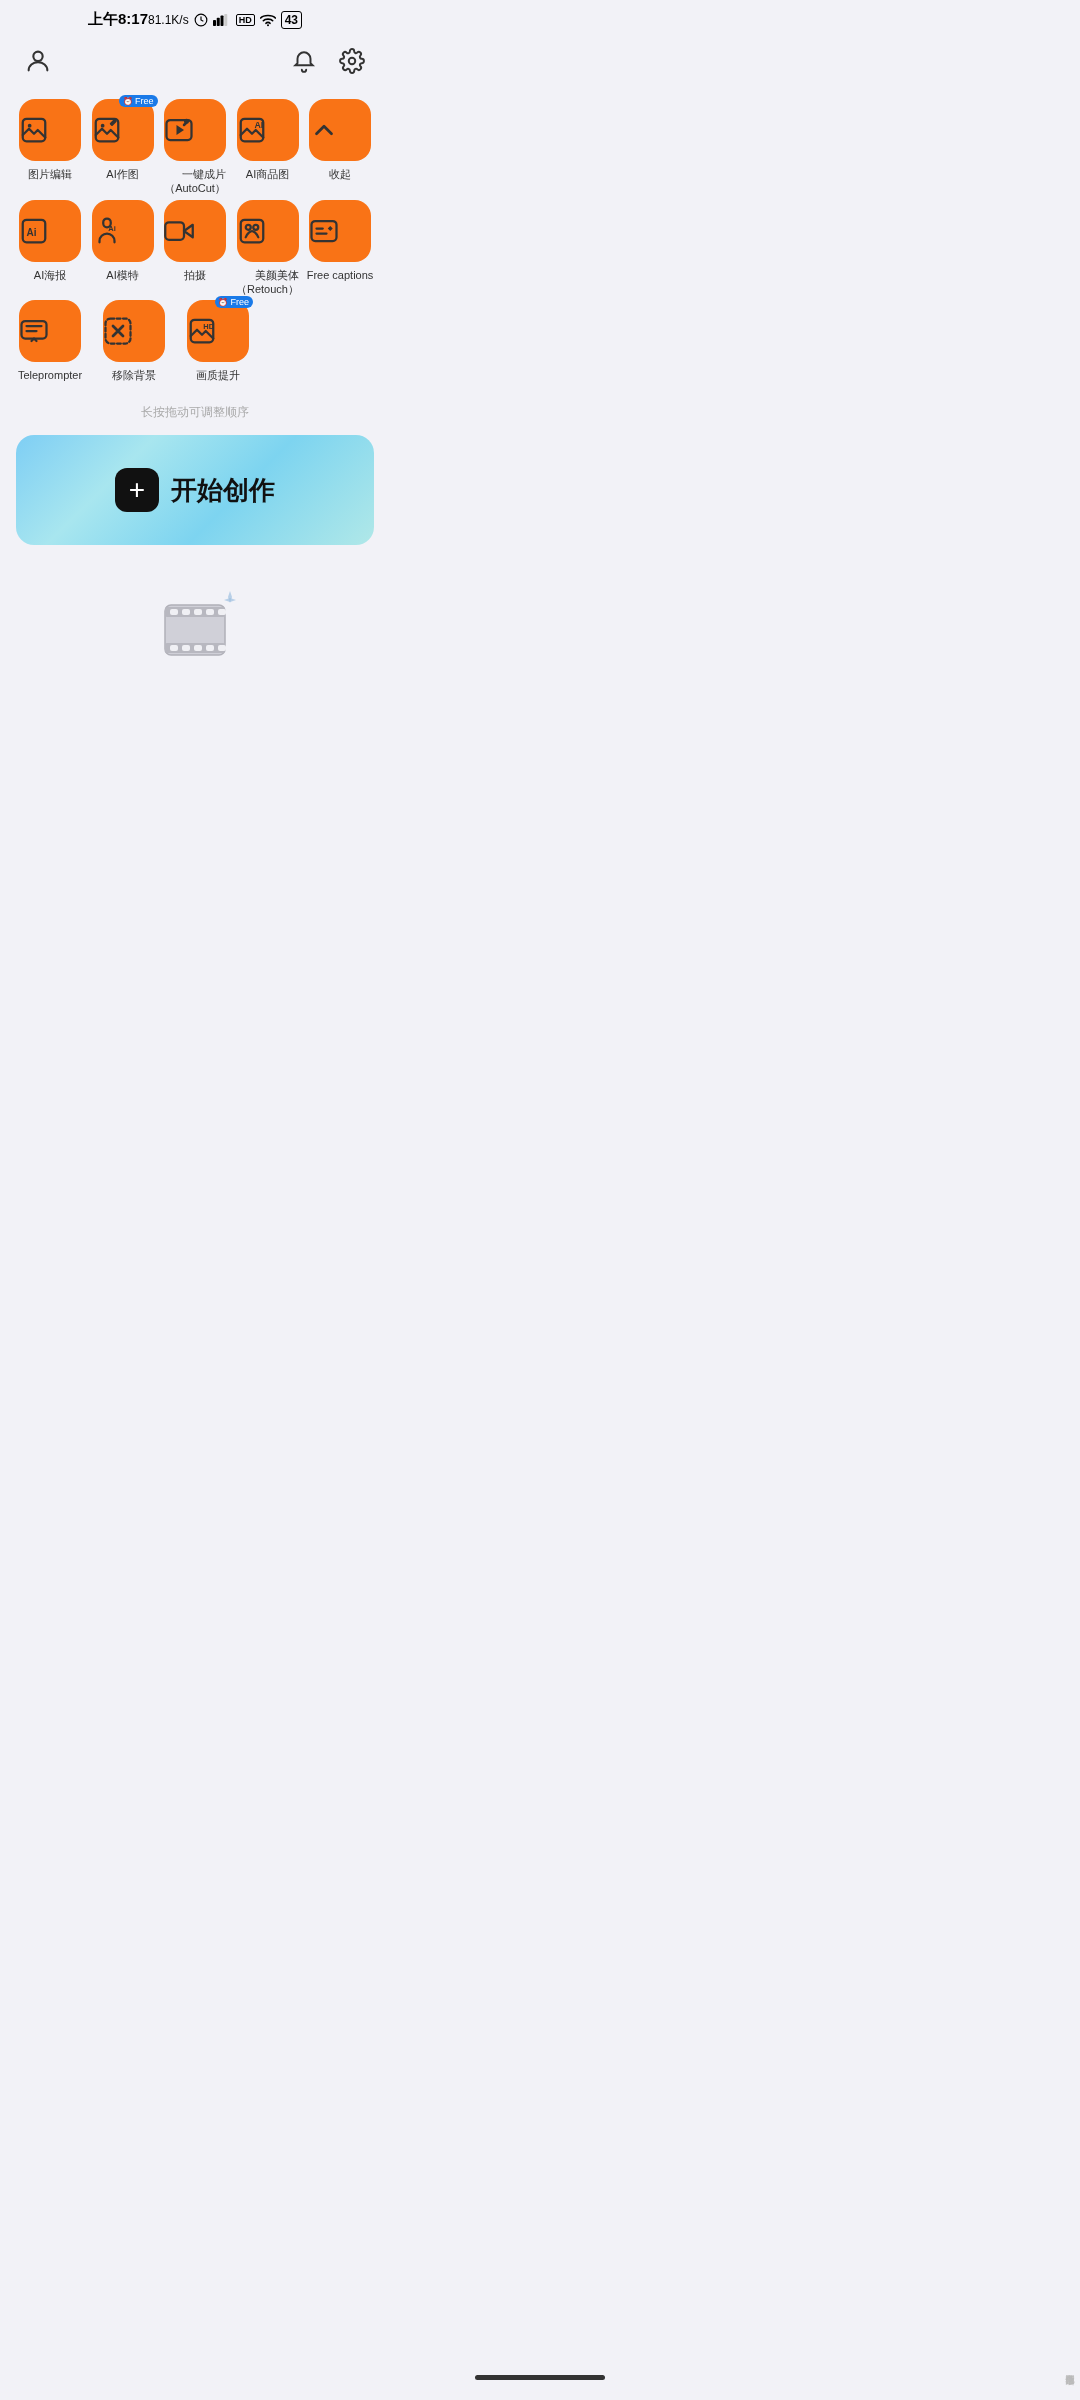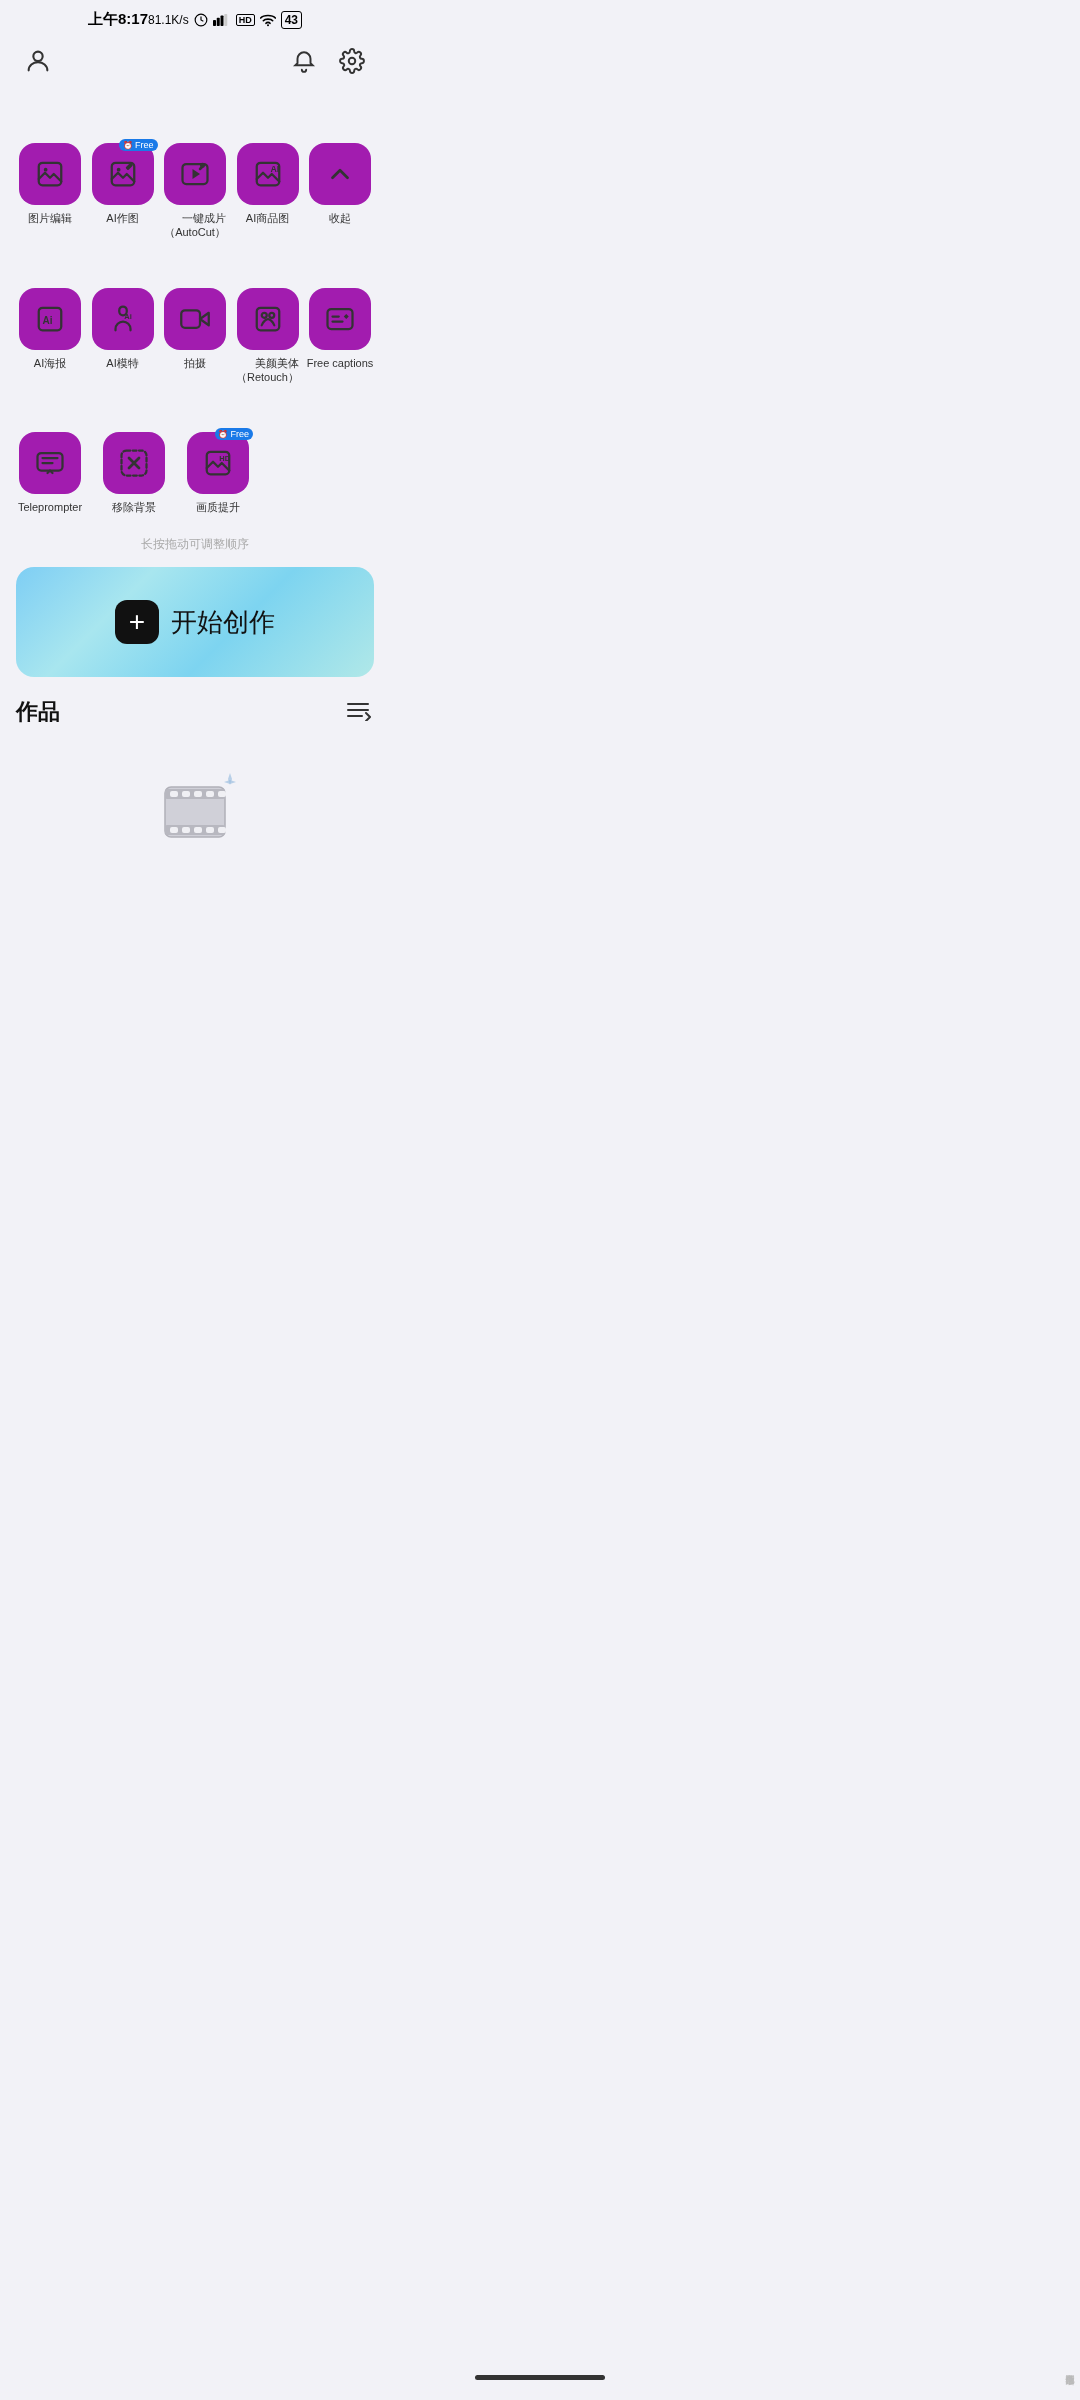--- a/index.html
+++ b/index.html
@@ -69,27 +69,25 @@
       display: flex;
       flex-direction: column;
       align-items: center;
       width: 68px;
       cursor: pointer;
     }
     .tool-icon-wrap {
       position: relative;
       width: 62px;
       height: 62px;
-      background: #a21caf;
+      background: #f97316;
       border-radius: 16px;
       display: flex;
       align-items: center;
-      justify-content: center;
       margin-bottom: 6px;
-      margin-top: 44px;
     }
     .tool-icon-wrap svg {
       width: 30px;
       height: 30px;
     }
     .free-badge {
       position: absolute;
       top: -4px;
       right: -4px;
       background: #1a7ae8;
@@ -145,21 +143,21 @@
       display: flex;
       align-items: center;
       justify-content: center;
       color: #fff;
       font-size: 28px;
       font-weight: 300;
       line-height: 1;
     }
     .start-label {
       font-size: 26px;
-      font-weight: 400;
+      font-weight: 700;
       color: #111;
     }
 
     
     .works-section {
       padding: 0 16px;
     }
     .works-header {
       display: flex;
       justify-content: space-between;
@@ -442,31 +440,20 @@
 <div class="drag-hint">长按拖动可调整顺序</div>
 
 <div class="start-create-wrap">
   <div class="start-create-inner">
     <div class="plus-circle">+</div>
     <span class="start-label">开始创作</span>
   </div>
 </div>
 
 <div class="works-section">
-  <div class="works-header">
-    <span class="works-title">作品</span>
-    <div class="works-icon">
-      <svg width="28" height="22" viewBox="0 0 28 22" fill="none">
-        <line x1="2" y1="5" x2="22" y2="5" stroke="#333" stroke-width="2" stroke-linecap="round"></line>
-        <line x1="2" y1="11" x2="22" y2="11" stroke="#333" stroke-width="2" stroke-linecap="round"></line>
-        <line x1="2" y1="17" x2="16" y2="17" stroke="#333" stroke-width="2" stroke-linecap="round"></line>
-        <path d="M20 14 L24 18 L20 22" stroke="#333" stroke-width="2" stroke-linecap="round" stroke-linejoin="round" fill="none"></path>
-      </svg>
-    </div>
-  </div>
 
   <div class="empty-state">
 
     <div class="film-icon">
       <svg width="90" height="90" viewBox="0 0 90 90" fill="none">
 
         <rect x="15" y="20" width="60" height="50" rx="6" fill="#d0d0d8" stroke="#b0b0b8" stroke-width="1.5"></rect>
 
         <rect x="15" y="22" width="60" height="10" rx="2" fill="#b8b8c0"></rect>
 

